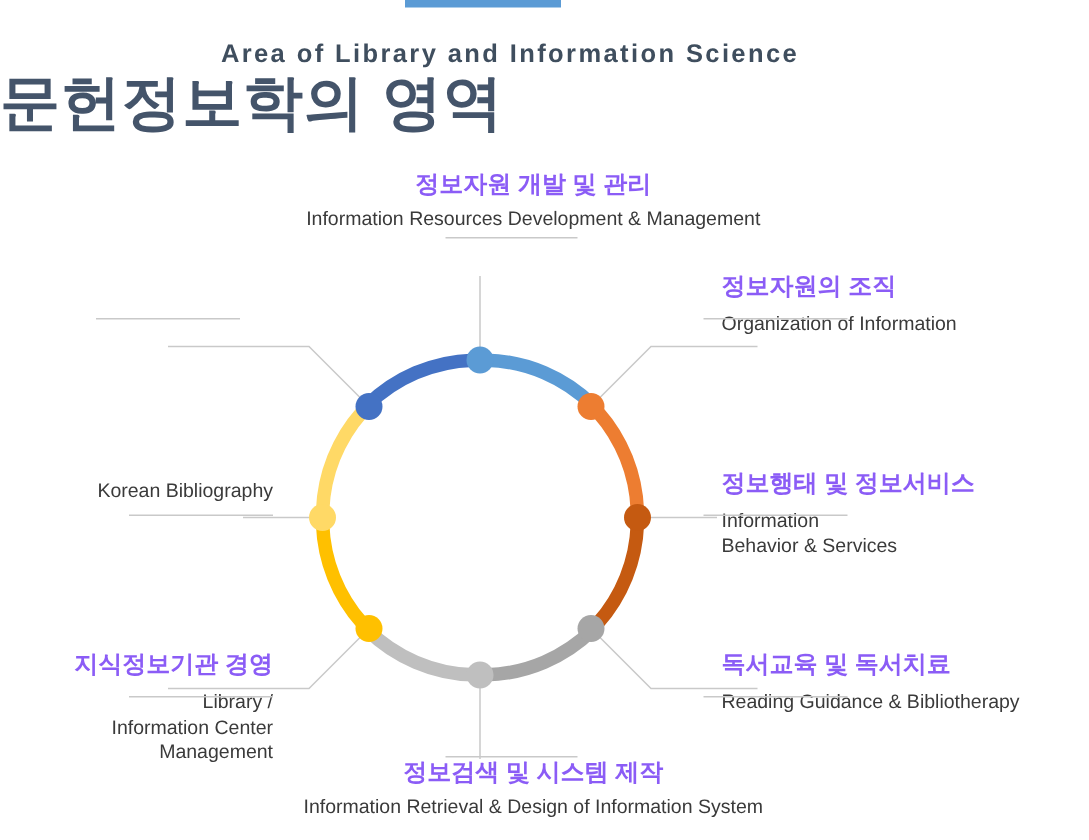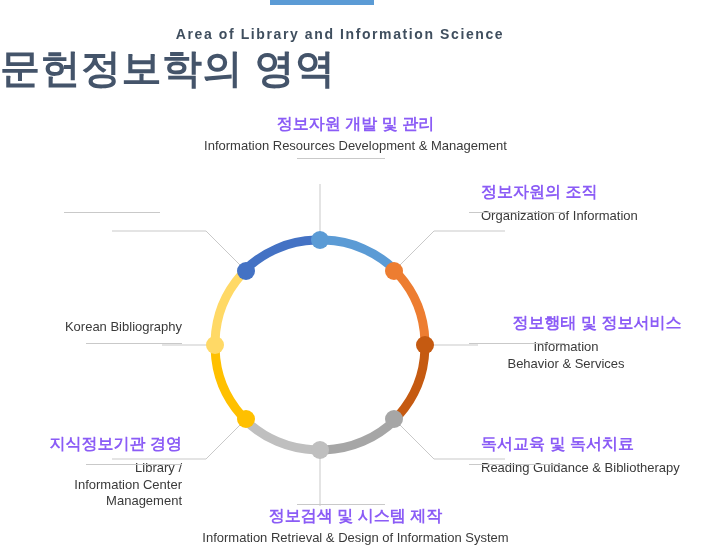--- a/index.html
+++ b/index.html
@@ -28,21 +28,21 @@
     width: 104px;
     height: 5px;
     background: #5b9bd5;
   }
   .subtitle {
     position: absolute;
     left: 0;
     top: 26px;
     width: 680px;
     text-align: center;
-    font-size: 14px;
+    font-size: 17px;
     font-weight: bold;
     letter-spacing: 1.6px;
     color: #3f4e5e;
     white-space: nowrap;
   }
   .main-title {
     position: absolute;
     left: 0;
     top: 41px;
     width: 726px;
@@ -173,21 +173,21 @@
     <div class="ko">정보자원의 조직</div>
     <div class="en" style="margin-top:6px;">Organization of Information</div>
   </div>
   <div class="rule" style="left:469px; top:212px; width:96px;"></div>
 
   <div class="lbl align-right" style="left:8px; top:313px; width:174px;">
     <div class="en" style="margin-top:6px;">Korean Bibliography</div>
   </div>
   <div class="rule" style="left:86px; top:343px; width:96px;"></div>
 
-  <div class="lbl align-left" style="left:481px; top:313px; width:232px;text-align:center;">
+  <div class="lbl align-left" style="left:481px; top:313px; width:232px;">
     <div class="ko">정보행태 및 정보서비스</div>
     <div class="en wrap" style="margin-top:6px; width:170px;">Information<br>Behavior &amp; Services</div>
   </div>
   <div class="rule" style="left:469px; top:343px; width:96px;"></div>
 
   <div class="lbl align-right" style="left:8px; top:434px; width:174px;">
     <div class="ko">지식정보기관 경영</div>
     <div class="en wrap" style="margin-top:6px; width:174px;">Library /<br>Information Center<br>Management</div>
   </div>
   <div class="rule" style="left:86px; top:464px; width:96px;"></div>

